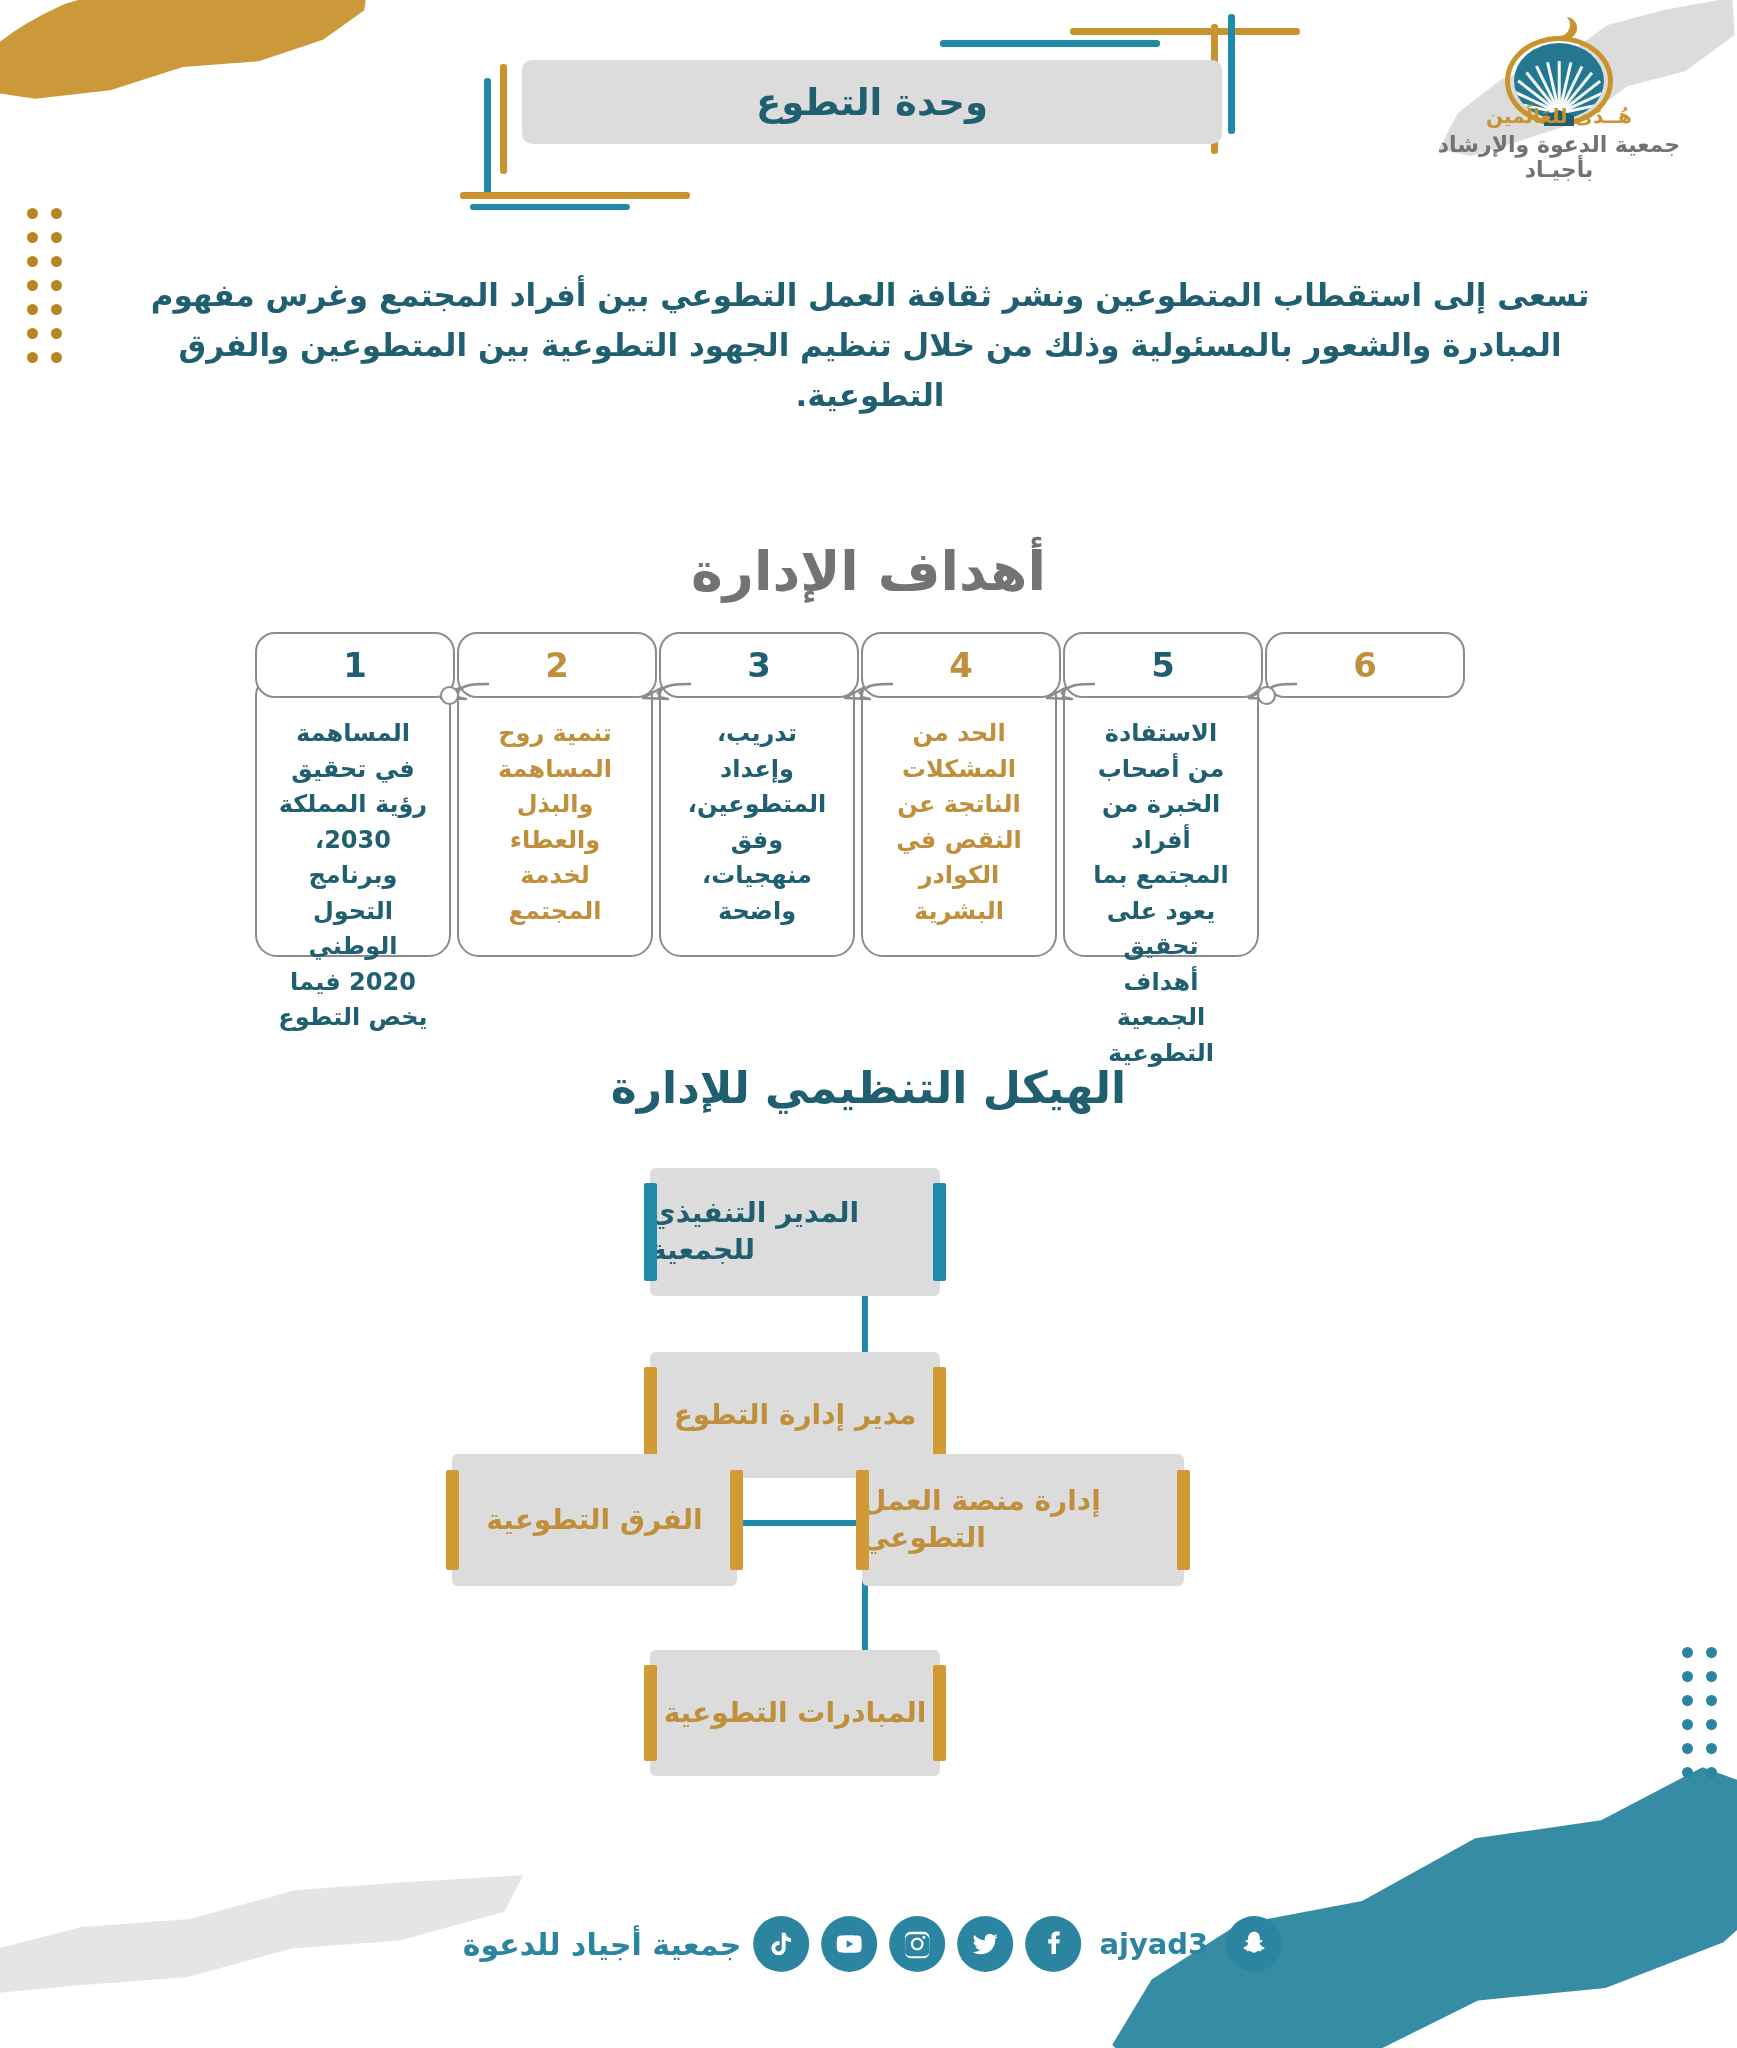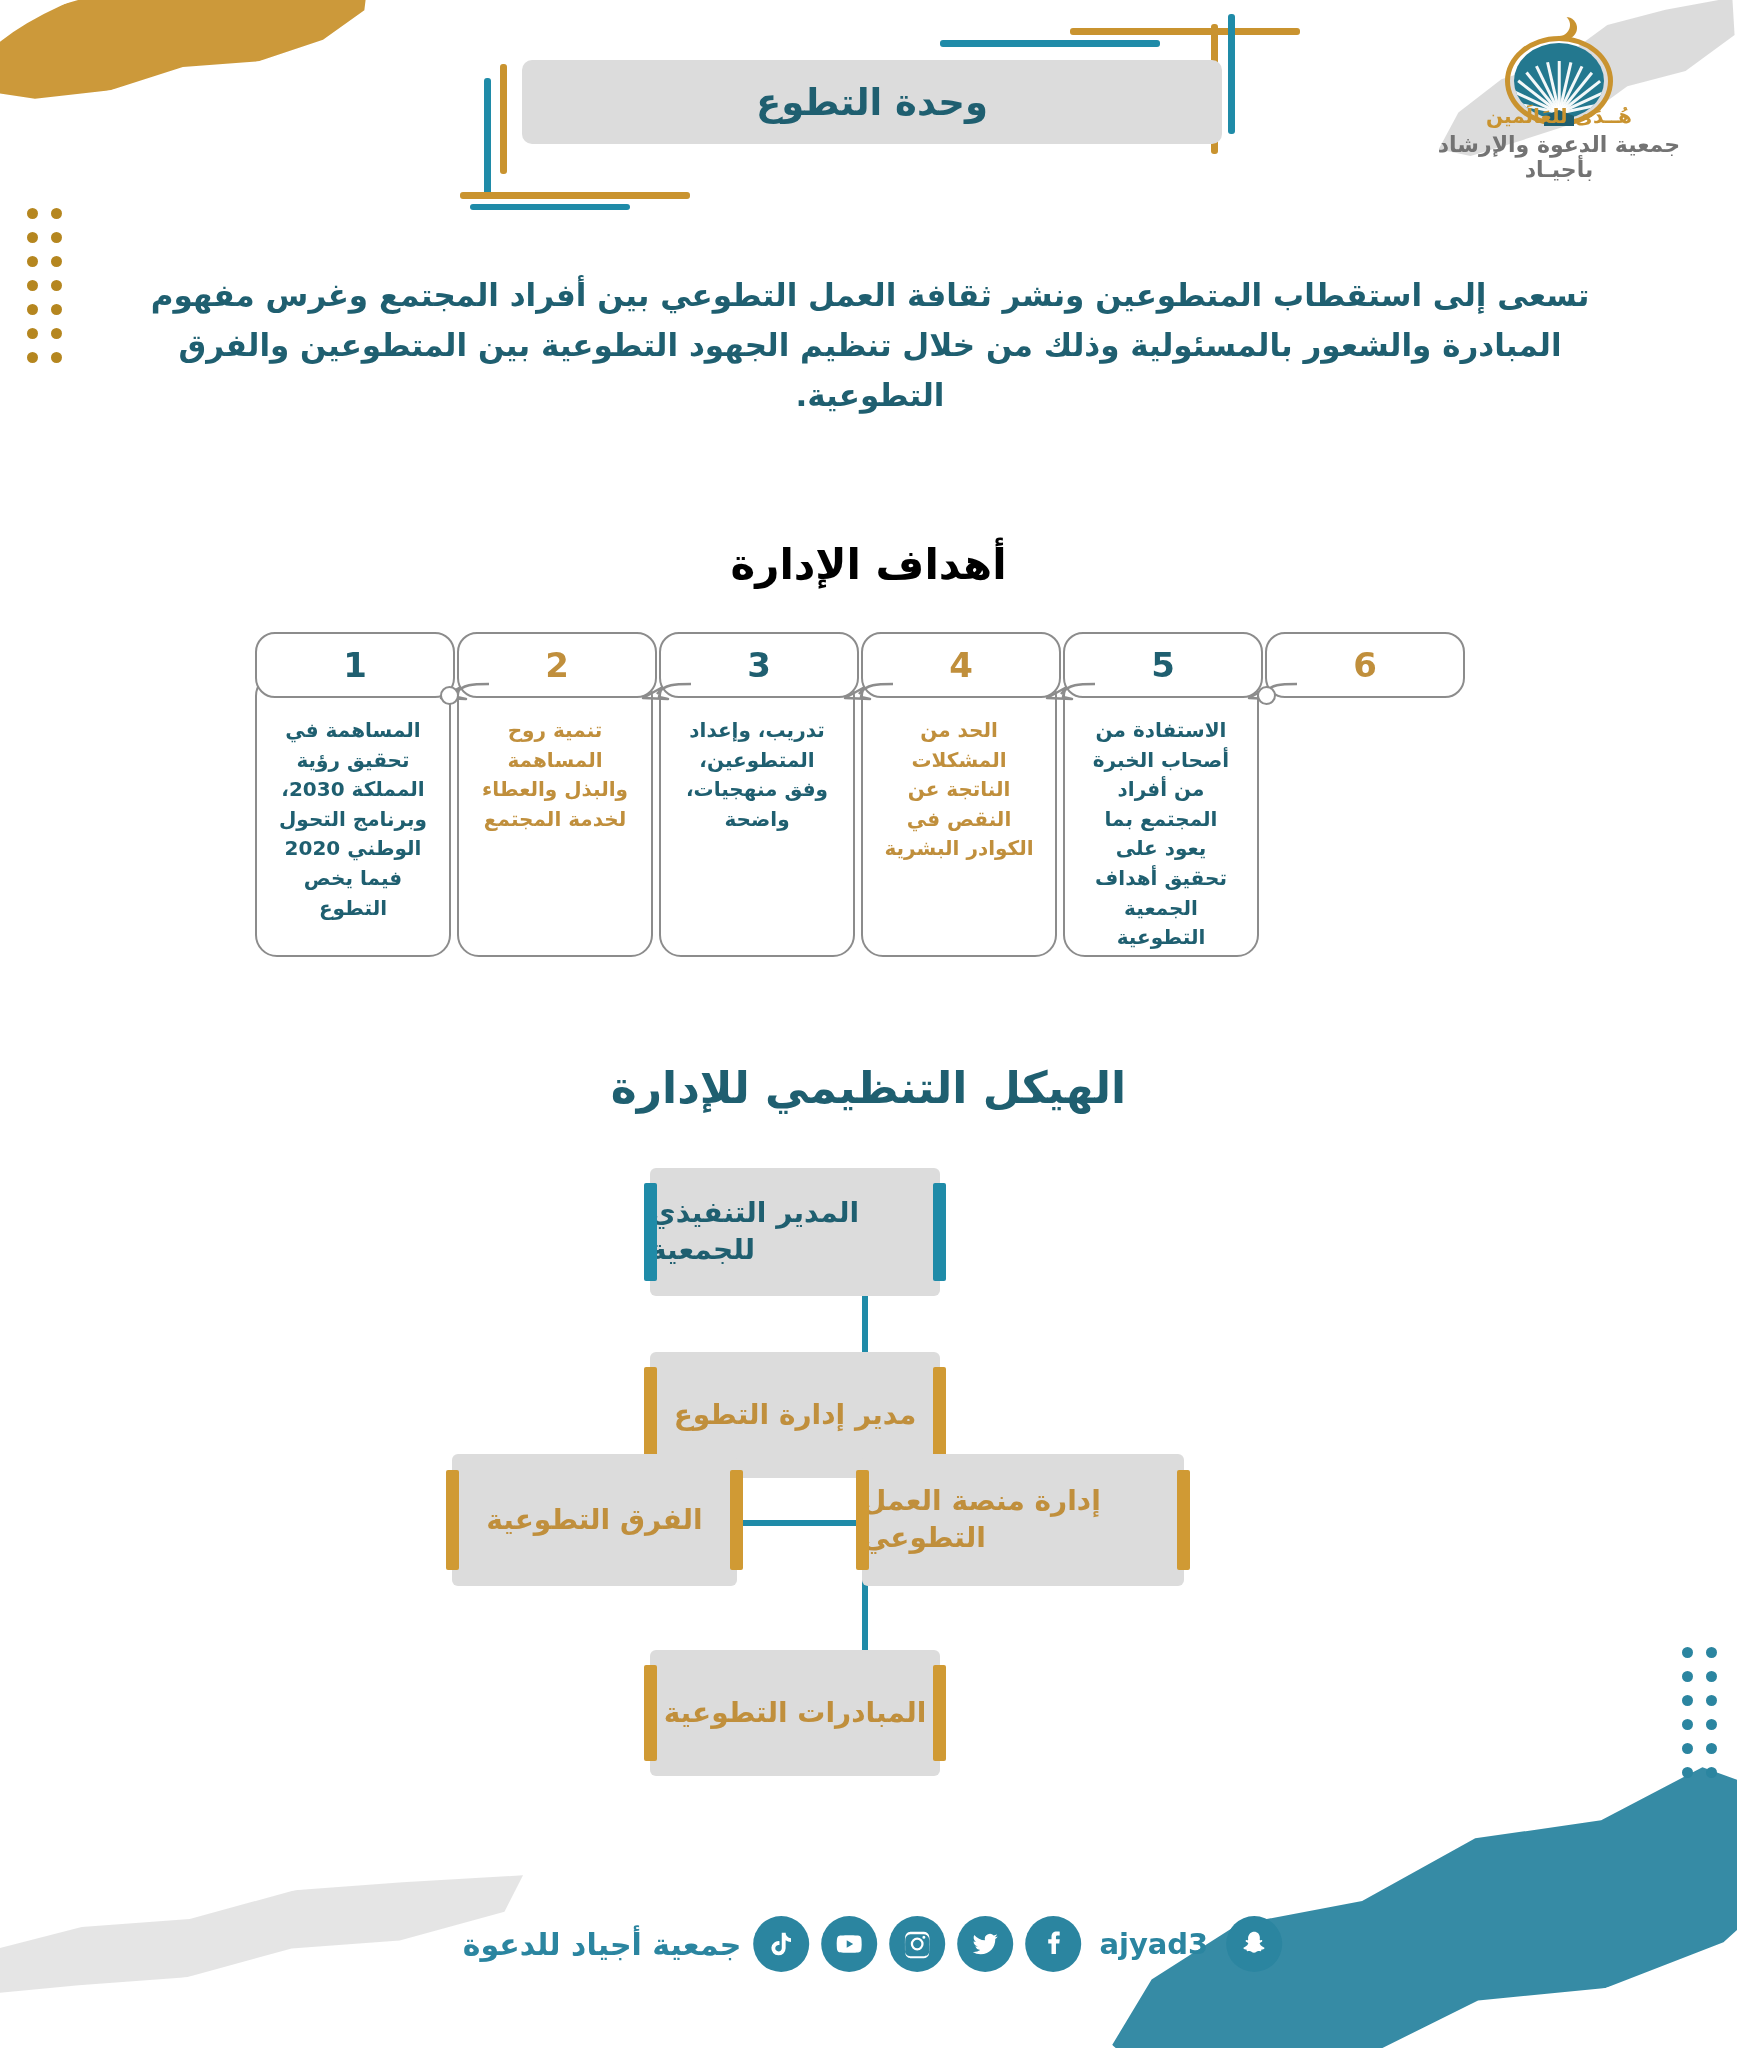--- a/index.html
+++ b/index.html
@@ -98,39 +98,39 @@
   
   .intro{
     position:absolute;top:270px;left:120px;width:1500px;
     text-align:center;color:#1f5f70;font-size:31px;line-height:1.62;
     font-weight:600;
   }
 
   
   .goals-title{
     position:absolute;top:540px;left:0;right:0;text-align:center;
-    color:#000000;font-size:42px;font-weight:bold;
+    color:#737373;font-size:54px;font-weight:bold;
   }
   .goals-row{position:absolute;top:632px;left:255px;width:1230px;height:335px;display:flex;flex-direction:row-reverse;gap:6px;}
   .goal{position:relative;width:196px;height:325px;}
   .goal .cap{
     position:absolute;top:0;left:0;width:100%;height:62px;
     border:2.5px solid #8c8c8c;border-radius:20px 20px 20px 20px;
     background:#fff;display:flex;align-items:center;justify-content:center;z-index:3;
   }
   .goal .cap span{font-size:34px;font-weight:bold;}
   .goal.teal .cap span{color:#1f5f70;}
   .goal.gold .cap span{color:#c08f3c;}
   .goal .body{
     position:absolute;top:42px;left:0;width:100%;height:283px;
     border:2.5px solid #8c8c8c;border-radius:22px;background:#fff;
     display:flex;justify-content:center;padding-top:40px;box-sizing:border-box;
   }
   .goal .txt{
-    width:150px;text-align:center;font-size:20px;line-height:1.48;font-weight:600;
+    width:150px;text-align:center;font-size:24px;line-height:1.48;font-weight:600;
   }
   .goal.teal .txt{color:#1f5f70;}
   .goal.gold .txt{color:#c08f3c;}
   .arrow{
     position:absolute;top:62px;left:-26px;width:58px;height:34px;z-index:4;
   }
   .endcap{
     position:absolute;width:15px;height:15px;border:2.5px solid #8c8c8c;border-radius:50%;
     background:#fff;z-index:5;
   }

